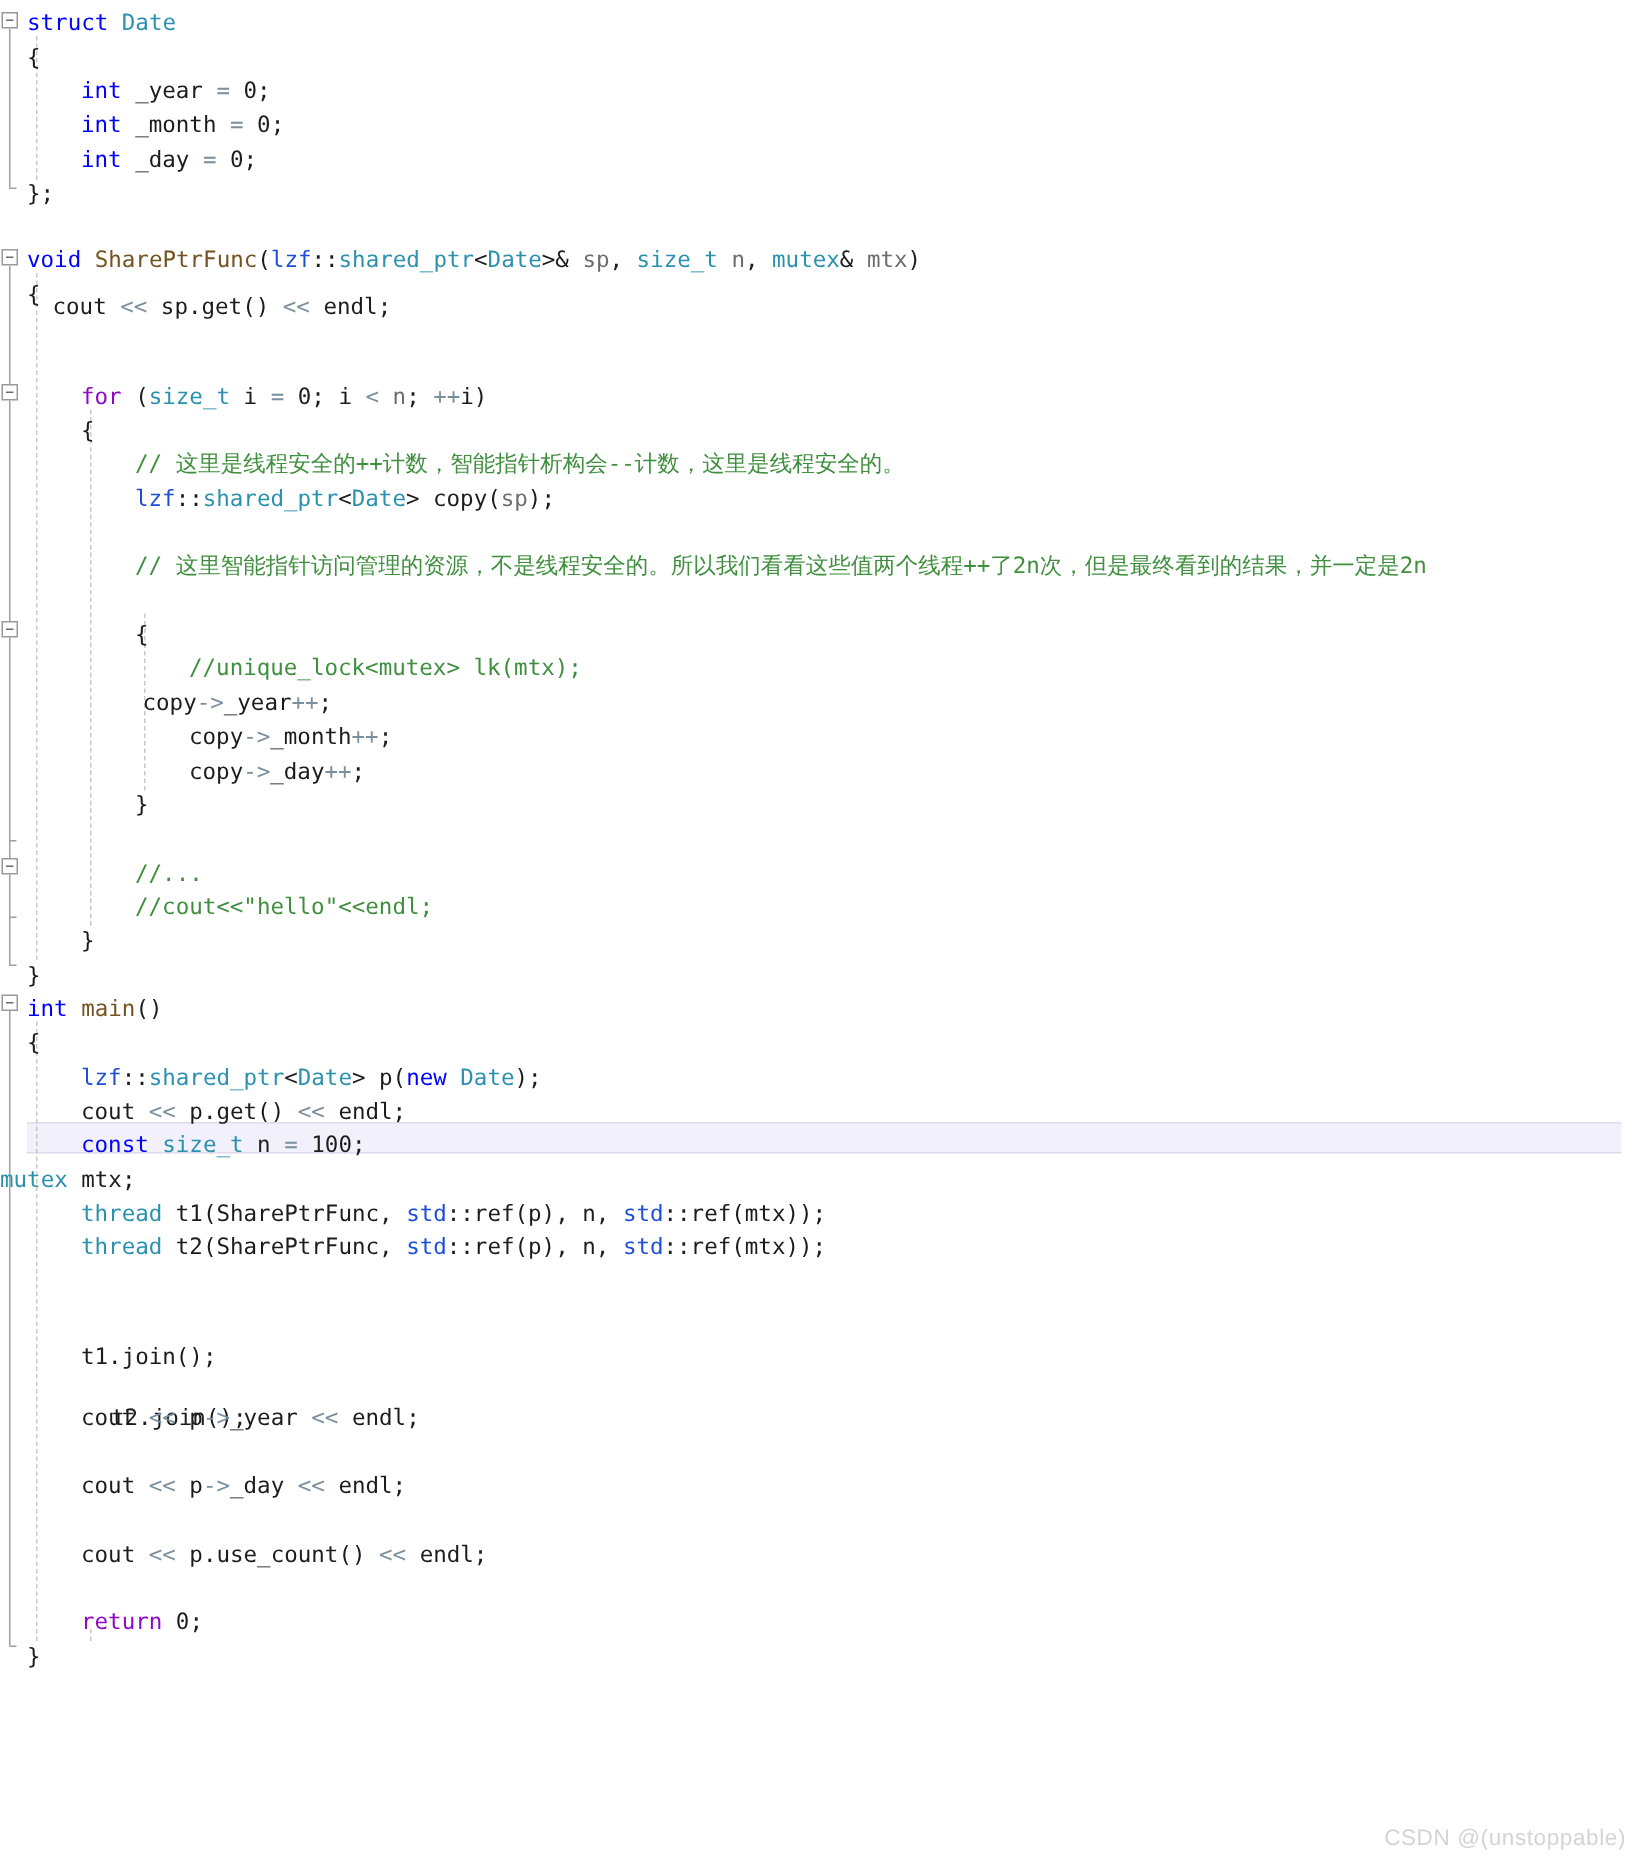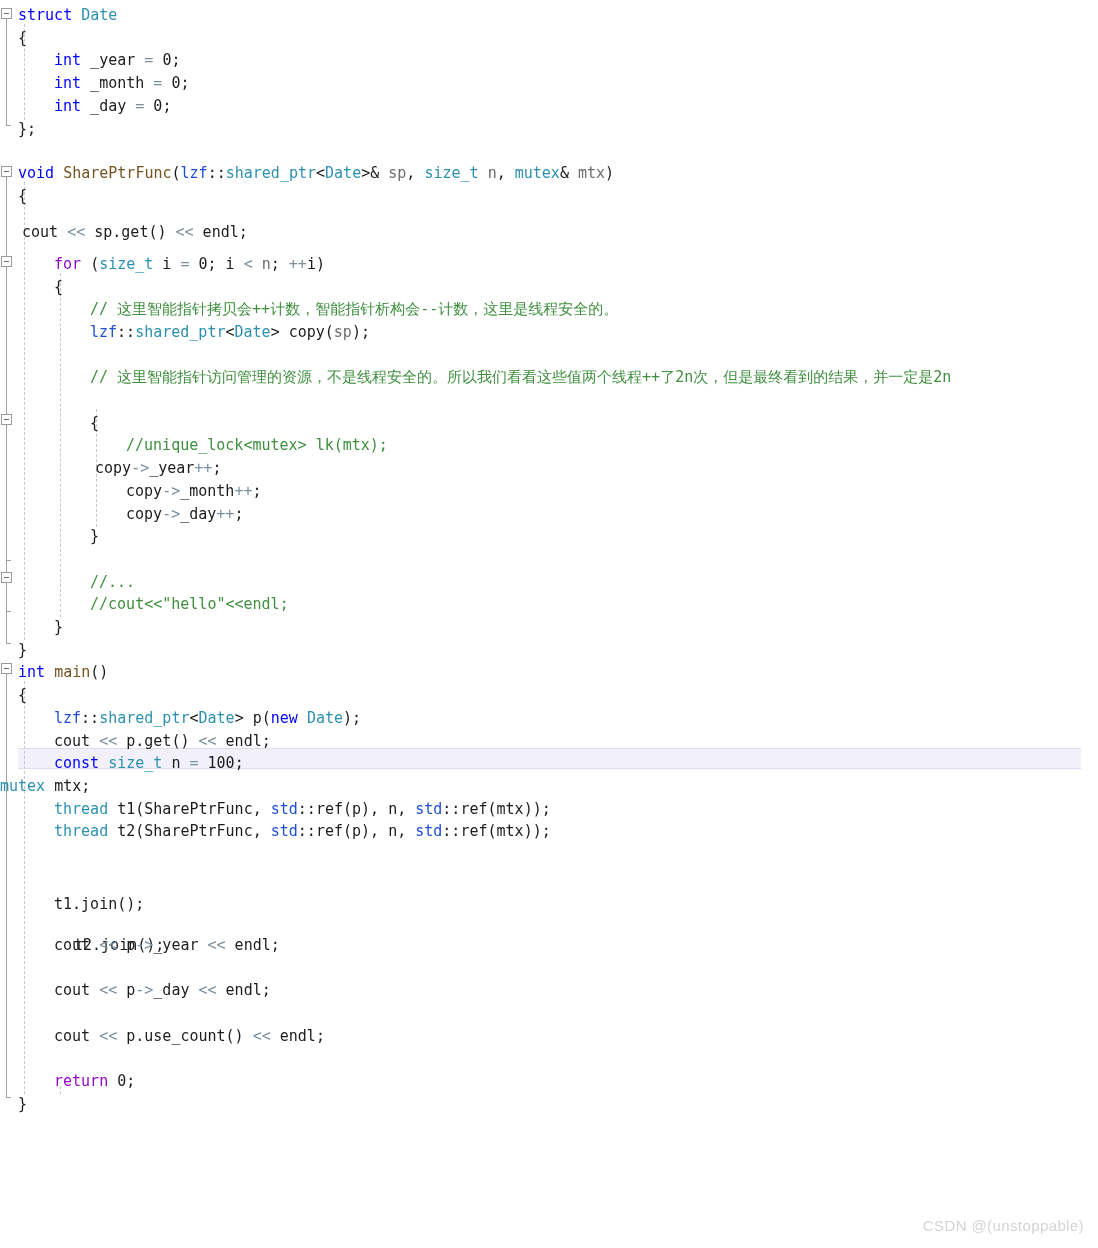--- a/index.html
+++ b/index.html
@@ -158,24 +158,24 @@
 
   <div class="code" id="code">
       <div class="line" style="top: 4px; padding-left: 18px;"><span class="txt kw">struct</span><span class="txt pln"> </span><span class="txt typ">Date</span></div>
       <div class="line" style="top: 26.7px; padding-left: 18px;"><span class="txt punc">{</span></div>
       <div class="line" style="top: 49.4px; padding-left: 54px;"><span class="txt kw">int</span><span class="txt pln"> _year </span><span class="txt op">=</span><span class="txt pln"> </span><span class="txt num">0</span><span class="txt punc">;</span></div>
       <div class="line" style="top: 72.1px; padding-left: 54px;"><span class="txt kw">int</span><span class="txt pln"> _month </span><span class="txt op">=</span><span class="txt pln"> </span><span class="txt num">0</span><span class="txt punc">;</span></div>
       <div class="line" style="top: 94.8px; padding-left: 54px;"><span class="txt kw">int</span><span class="txt pln"> _day </span><span class="txt op">=</span><span class="txt pln"> </span><span class="txt num">0</span><span class="txt punc">;</span></div>
       <div class="line" style="top: 117.5px; padding-left: 18px;"><span class="txt punc">};</span></div>
       <div class="line" style="top: 162px; padding-left: 18px;"><span class="txt kw">void</span><span class="txt pln"> </span><span class="txt fn">SharePtrFunc</span><span class="txt punc">(</span><span class="txt ns">lzf</span><span class="txt punc">::</span><span class="txt typ">shared_ptr</span><span class="txt punc">&lt;</span><span class="txt typ">Date</span><span class="txt punc">&gt;&amp; </span><span class="txt var">sp</span><span class="txt punc">, </span><span class="txt typ">size_t</span><span class="txt pln"> </span><span class="txt var">n</span><span class="txt punc">, </span><span class="txt typ">mutex</span><span class="txt punc">&amp; </span><span class="txt var">mtx</span><span class="txt punc">)</span></div>
       <div class="line" style="top: 184.7px; padding-left: 18px;"><span class="txt punc">{</span></div>
-      <div class="line" style="top: 221px; padding-left: 22px;"><span class="txt pln">cout </span><span class="txt op">&lt;&lt;</span><span class="txt pln"> sp</span><span class="txt punc">.</span><span class="txt pln">get</span><span class="txt punc">() </span><span class="txt op">&lt;&lt;</span><span class="txt pln"> endl</span><span class="txt punc">;</span></div>
+      <div class="line" style="top: 193px; padding-left: 35px;"><span class="txt pln">cout </span><span class="txt op">&lt;&lt;</span><span class="txt pln"> sp</span><span class="txt punc">.</span><span class="txt pln">get</span><span class="txt punc">() </span><span class="txt op">&lt;&lt;</span><span class="txt pln"> endl</span><span class="txt punc">;</span></div>
       <div class="line" style="top: 252.8px; padding-left: 54px;"><span class="txt ctl">for</span><span class="txt pln"> </span><span class="txt punc">(</span><span class="txt typ">size_t</span><span class="txt pln"> i </span><span class="txt op">=</span><span class="txt pln"> </span><span class="txt num">0</span><span class="txt punc">; </span><span class="txt pln">i </span><span class="txt op">&lt;</span><span class="txt pln"> </span><span class="txt var">n</span><span class="txt punc">; </span><span class="txt op">++</span><span class="txt pln">i</span><span class="txt punc">)</span></div>
       <div class="line" style="top: 275.5px; padding-left: 54px;"><span class="txt punc">{</span></div>
-      <div class="line" style="top: 298.2px; padding-left: 90px;"><span class="txt cmt">// 这里智能指针拷贝会++计数，智能指针析构会--计数，这里是线程安全的。</span></div>
+      <div class="line" style="top: 298.2px; padding-left: 90px;"><span class="txt cmt">// 这里是线程安全的++计数，智能指针析构会--计数，这里是线程安全的。</span></div>
       <div class="line" style="top: 320.9px; padding-left: 90px;"><span class="txt ns">lzf</span><span class="txt punc">::</span><span class="txt typ">shared_ptr</span><span class="txt punc">&lt;</span><span class="txt typ">Date</span><span class="txt punc">&gt; </span><span class="txt pln">copy</span><span class="txt punc">(</span><span class="txt var">sp</span><span class="txt punc">);</span></div>
       <div class="line" style="top: 366.3px; padding-left: 90px;"><span class="txt cmt">// 这里智能指针访问管理的资源，不是线程安全的。所以我们看看这些值两个线程++了2n次，但是最终看到的结果，并一定是2n</span></div>
       <div class="line" style="top: 411.7px; padding-left: 90px;"><span class="txt punc">{</span></div>
       <div class="line" style="top: 434.4px; padding-left: 126px;"><span class="txt cmt">//unique_lock&lt;mutex&gt; lk(mtx);</span></div>
       <div class="line" style="top: 457.1px; padding-left: 78px; margin-left: 17px;"><span class="txt pln">copy</span><span class="txt op">-&gt;</span><span class="txt pln">_year</span><span class="txt op">++</span><span class="txt punc">;</span></div>
       <div class="line" style="top: 479.8px; padding-left: 126px;"><span class="txt pln">copy</span><span class="txt op">-&gt;</span><span class="txt pln">_month</span><span class="txt op">++</span><span class="txt punc">;</span></div>
       <div class="line" style="top: 502.5px; padding-left: 126px;"><span class="txt pln">copy</span><span class="txt op">-&gt;</span><span class="txt pln">_day</span><span class="txt op">++</span><span class="txt punc">;</span></div>
       <div class="line" style="top: 525.2px; padding-left: 90px;"><span class="txt punc">}</span></div>
       <div class="line" style="top: 570.6px; padding-left: 90px;"><span class="txt cmt">//...</span></div>
       <div class="line" style="top: 593.3px; padding-left: 90px;"><span class="txt cmt">//cout&lt;&lt;"hello"&lt;&lt;endl;</span></div>

